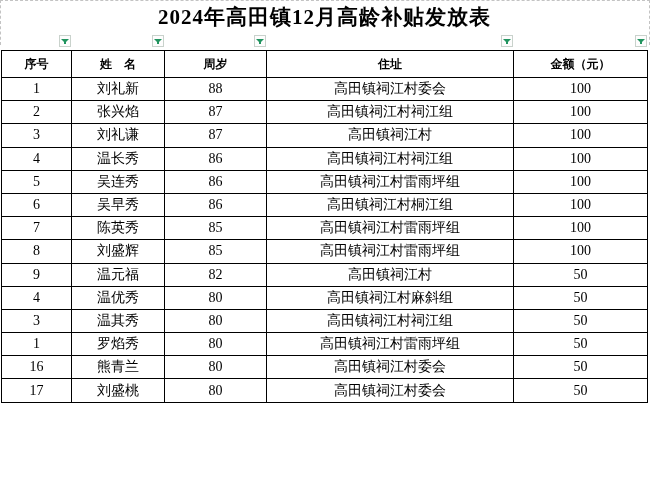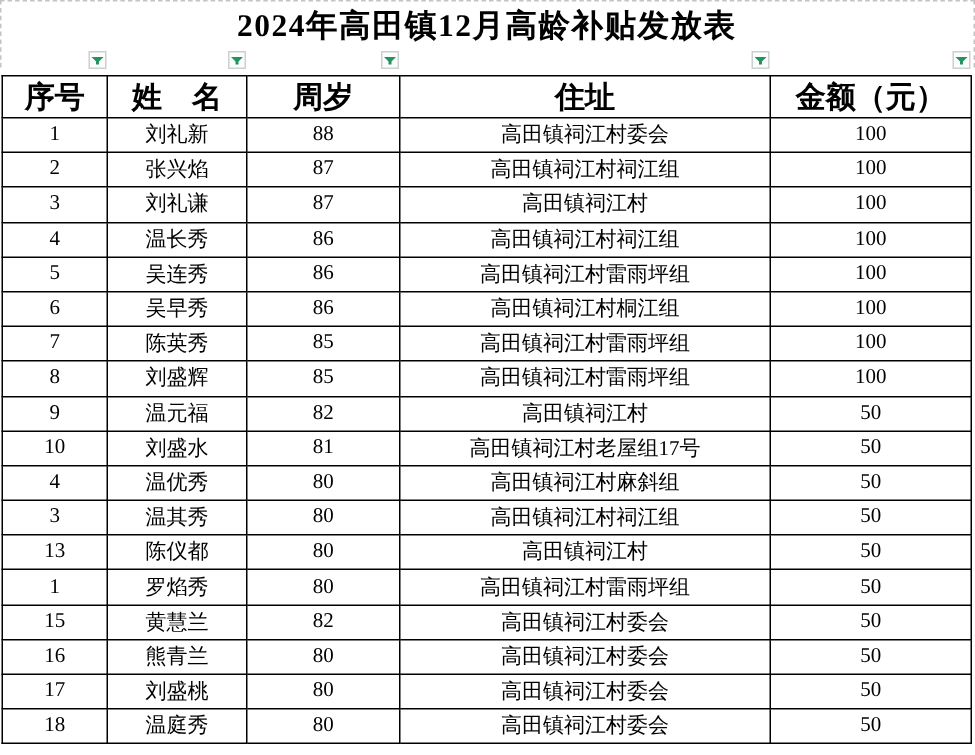--- a/index.html
+++ b/index.html
@@ -80,21 +80,21 @@
     position: absolute;
     left: 4px;
     top: 6px;
     width: 2px;
     height: 2px;
     background: #21945f;
   }
   tr.header-row td {
     height: 26px;
     border: 1.5px solid #000000;
-    font-size: 20px;
+    font-size: 12px;
     font-weight: bold;
   }
   tbody.data td {
     height: 22.2px;
     border: 1.5px solid #000000;
     font-size: 14px;
   }
 </style>
 </head>
 <body>
@@ -191,77 +191,49 @@
           <td>100</td>
         </tr>
         <tr>
           <td>9</td>
           <td>温元福</td>
           <td>82</td>
           <td>高田镇祠江村</td>
           <td>50</td>
         </tr>
         <tr>
-          <td>10</td>
-          <td>刘盛水</td>
-          <td>81</td>
-          <td>高田镇祠江村老屋组17号</td>
-          <td>50</td>
-        </tr>
-        <tr>
           <td>4</td>
           <td>温优秀</td>
           <td>80</td>
           <td>高田镇祠江村麻斜组</td>
           <td>50</td>
         </tr>
         <tr>
           <td>3</td>
           <td>温其秀</td>
           <td>80</td>
           <td>高田镇祠江村祠江组</td>
           <td>50</td>
         </tr>
         <tr>
-          <td>13</td>
-          <td>陈仪都</td>
-          <td>80</td>
-          <td>高田镇祠江村</td>
-          <td>50</td>
-        </tr>
-        <tr>
           <td>1</td>
           <td>罗焰秀</td>
           <td>80</td>
           <td>高田镇祠江村雷雨坪组</td>
           <td>50</td>
         </tr>
         <tr>
-          <td>15</td>
-          <td>黄慧兰</td>
-          <td>82</td>
-          <td>高田镇祠江村委会</td>
-          <td>50</td>
-        </tr>
-        <tr>
           <td>16</td>
           <td>熊青兰</td>
           <td>80</td>
           <td>高田镇祠江村委会</td>
           <td>50</td>
         </tr>
         <tr>
           <td>17</td>
           <td>刘盛桃</td>
-          <td>80</td>
-          <td>高田镇祠江村委会</td>
-          <td>50</td>
-        </tr>
-        <tr>
-          <td>18</td>
-          <td>温庭秀</td>
           <td>80</td>
           <td>高田镇祠江村委会</td>
           <td>50</td>
         </tr>
       </tbody>
   </table>
 </div>
 
 </body></html>

